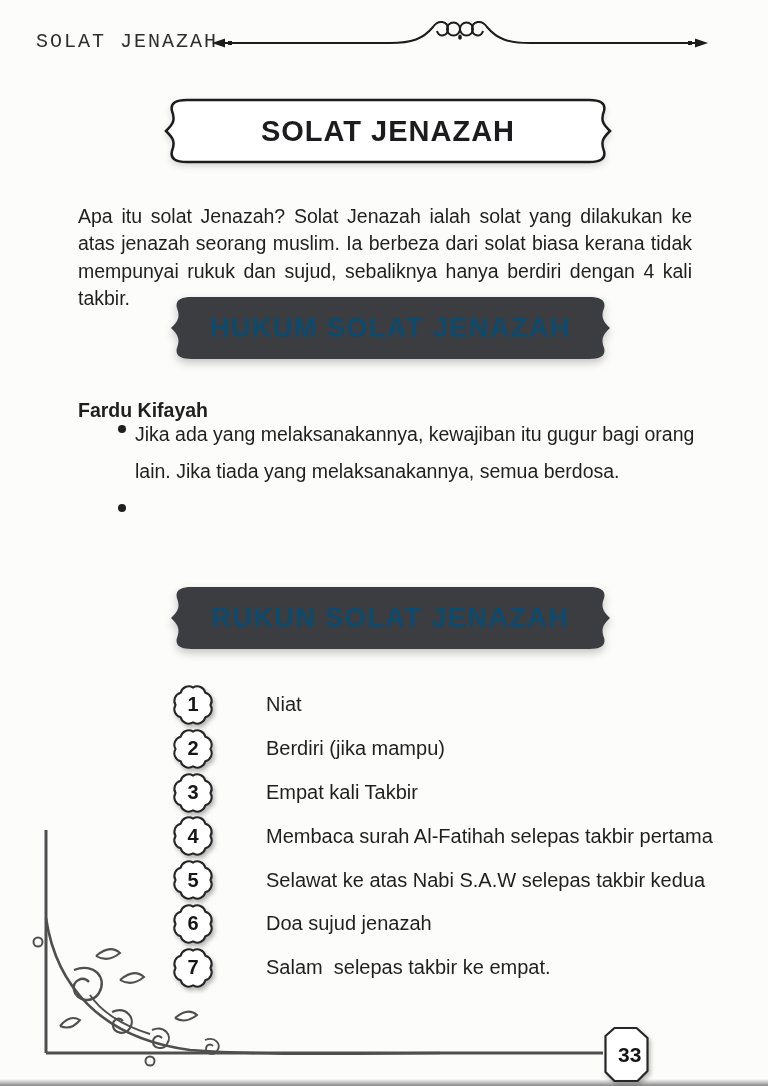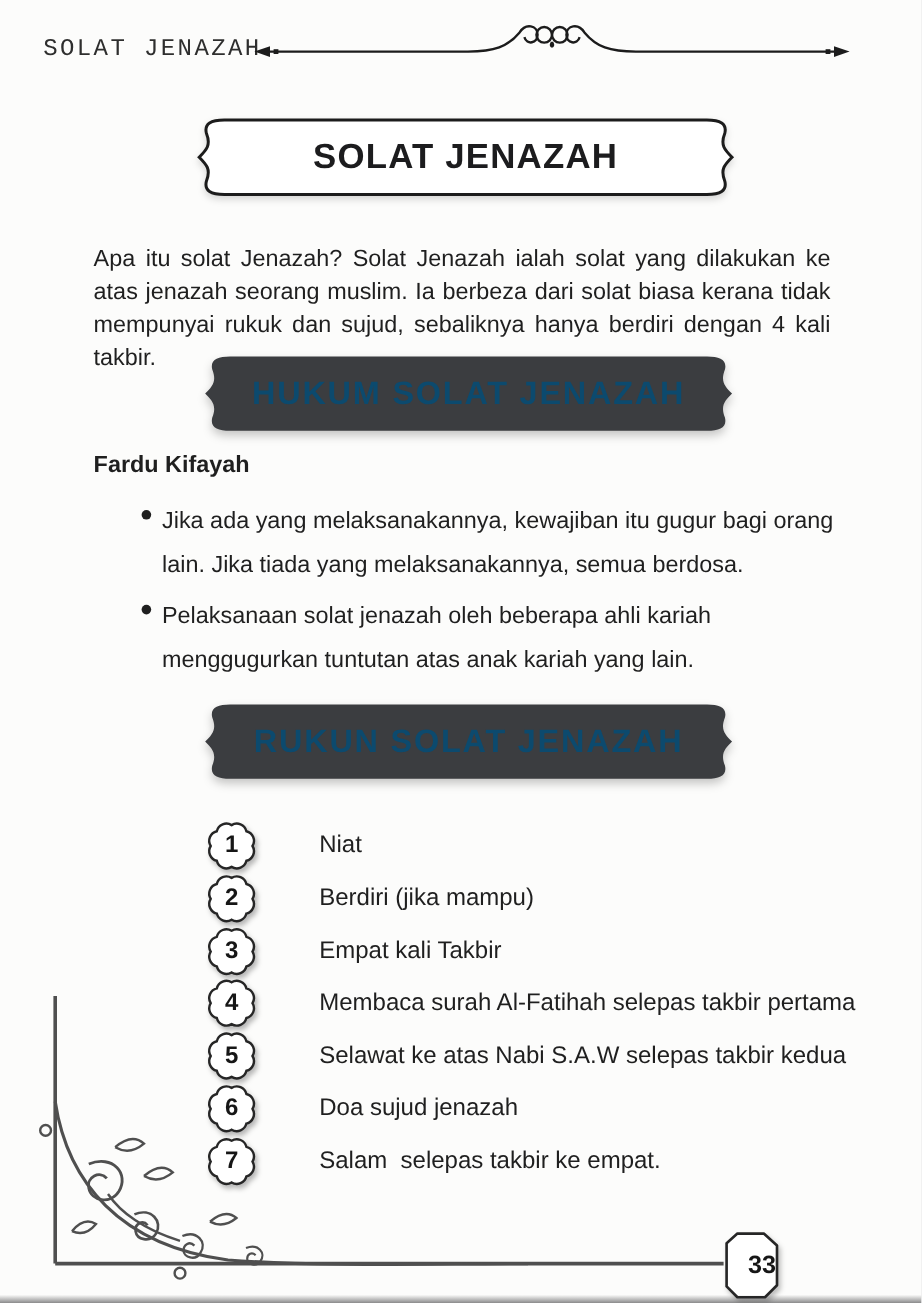--- a/index.html
+++ b/index.html
@@ -26,21 +26,21 @@
   .banner svg{filter:drop-shadow(0 4px 4px rgba(0,0,0,0.22));}
   .banner .plaque-text{font-size:27px; letter-spacing:1.5px; color:#0c4a6e;}
   .banner-hukum{top:293px;}
   .banner-rukun{top:583px;}
   
   .intro{
     position:absolute; left:78px; top:183px; width:614px;
     font-size:19.5px; line-height:27.5px; text-align:justify;
   }
   
-  .fardu-heading{position:absolute; left:78px; top:376px; font-size:19.5px; font-weight:700;text-align:right;}
+  .fardu-heading{position:absolute; left:78px; top:399px; font-size:19.5px; font-weight:700;text-align:right;}
   .bullet-list{
     position:absolute; left:118px; top:416px; width:578px;
     list-style:none; margin:0; padding:0; font-size:19.5px; line-height:37px;
   }
   .bullet-list li{position:relative; padding-left:17px; margin-bottom:5px;}
   .bullet-list li .bullet-dot{
     position:absolute; left:0; top:9px; width:8px; height:8px;
     border-radius:50%; background:#1f1f1f;
   }
   
@@ -51,21 +51,21 @@
     display:flex; align-items:center; justify-content:center;
   }
   .num-badge svg{position:absolute; inset:0; width:100%; height:100%;
     filter:drop-shadow(2px 3px 2px rgba(0,0,0,0.28));}
   .num-badge .num{position:relative; z-index:2; font-weight:700; font-size:20px; color:#161616;}
   .rukun-row .item-text{margin-left:50px; font-size:20px; white-space:pre-wrap;}
   
   .ornament-svg{position:absolute; left:0; top:820px; width:660px; height:250px;}
   .page-badge{
     position:absolute; left:601px; top:1026px; width:34px; height:57px;
-    display:flex; align-items:center; justify-content:center;padding-left:17px;
+    display:flex; align-items:center; padding-left:17px;
   }
   .page-badge svg{position:absolute; inset:0; width:100%; height:100%;
     filter:drop-shadow(2px 3px 2px rgba(0,0,0,0.25));}
   .page-badge .num{position:relative; z-index:2; font-weight:700; font-size:21px; color:#161616;}
   .bottom-shade{
     position:absolute; left:0; bottom:0; width:100%; height:7px;
     background:linear-gradient(to bottom, rgba(0,0,0,0), rgba(40,40,42,0.55));
   }
 </style>
 </head>
@@ -111,21 +111,20 @@
 
   <div class="fardu-heading">Fardu Kifayah</div>
 
   <ul class="bullet-list">
     <li>
       <span class="bullet-dot"></span>
       <span>Jika ada yang melaksanakannya, kewajiban itu gugur bagi orang lain. Jika tiada yang melaksanakannya, semua berdosa.</span>
     </li>
     <li>
       <span class="bullet-dot"></span>
-      <span>Pelaksanaan solat jenazah oleh beberapa ahli kariah menggugurkan tuntutan atas anak kariah yang lain.</span>
     </li>
   </ul>
 
   <div class="plaque banner banner-rukun">
     <svg viewBox="0 0 450 70" preserveAspectRatio="none">
       <path d="M 24 4 L 426 4 C 437 4 443 7 441 15 C 437 25 441 29 447 35 C 441 41 437 45 441 55 C 443 63 437 66 426 66 L 24 66 C 13 66 7 63 9 55 C 13 45 9 41 3 35 C 9 29 13 25 9 15 C 7 7 13 4 24 4 Z" fill="#3b3d40"></path>
     </svg>
     <span class="plaque-text">RUKUN SOLAT JENAZAH</span>
   </div>
 

